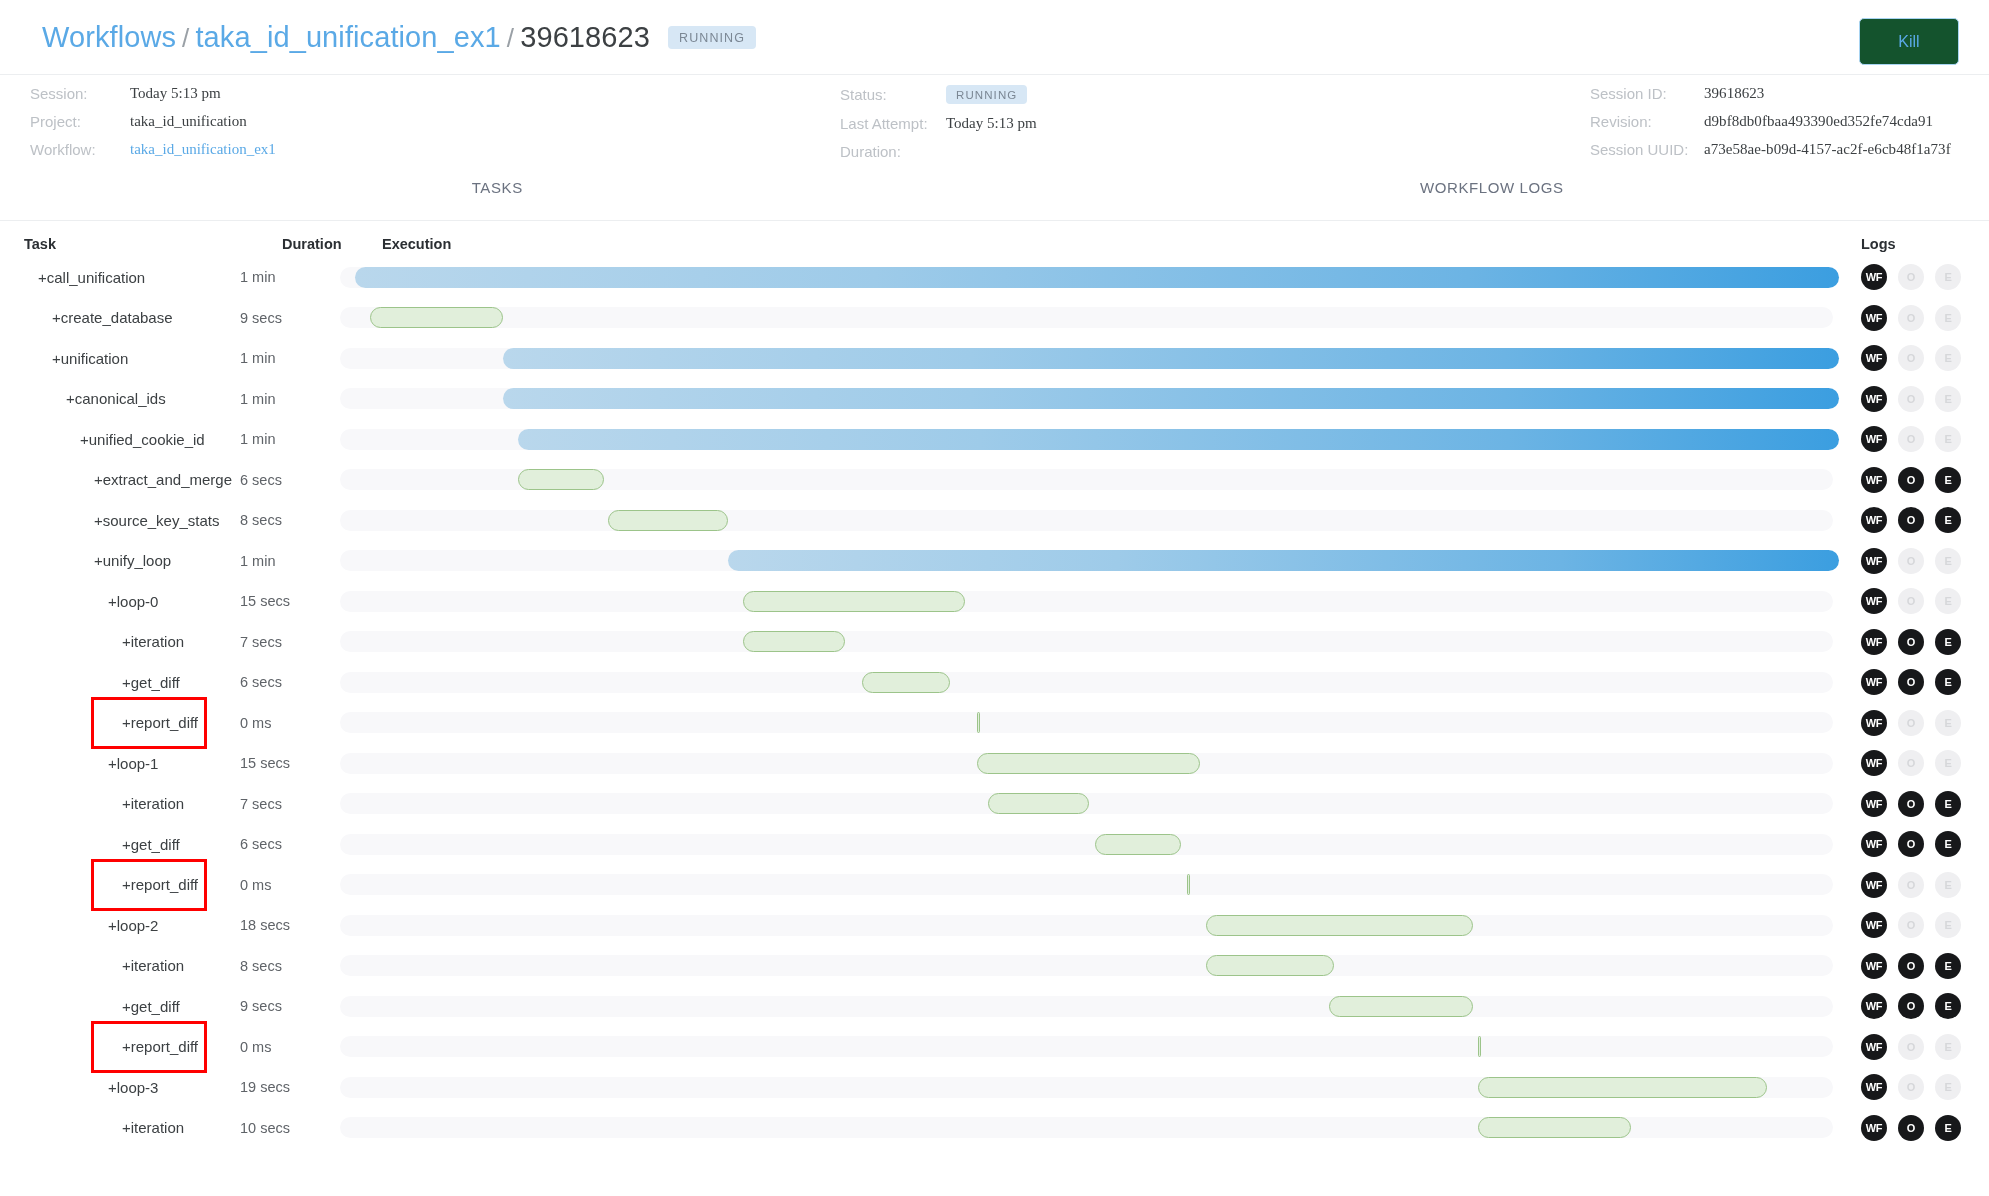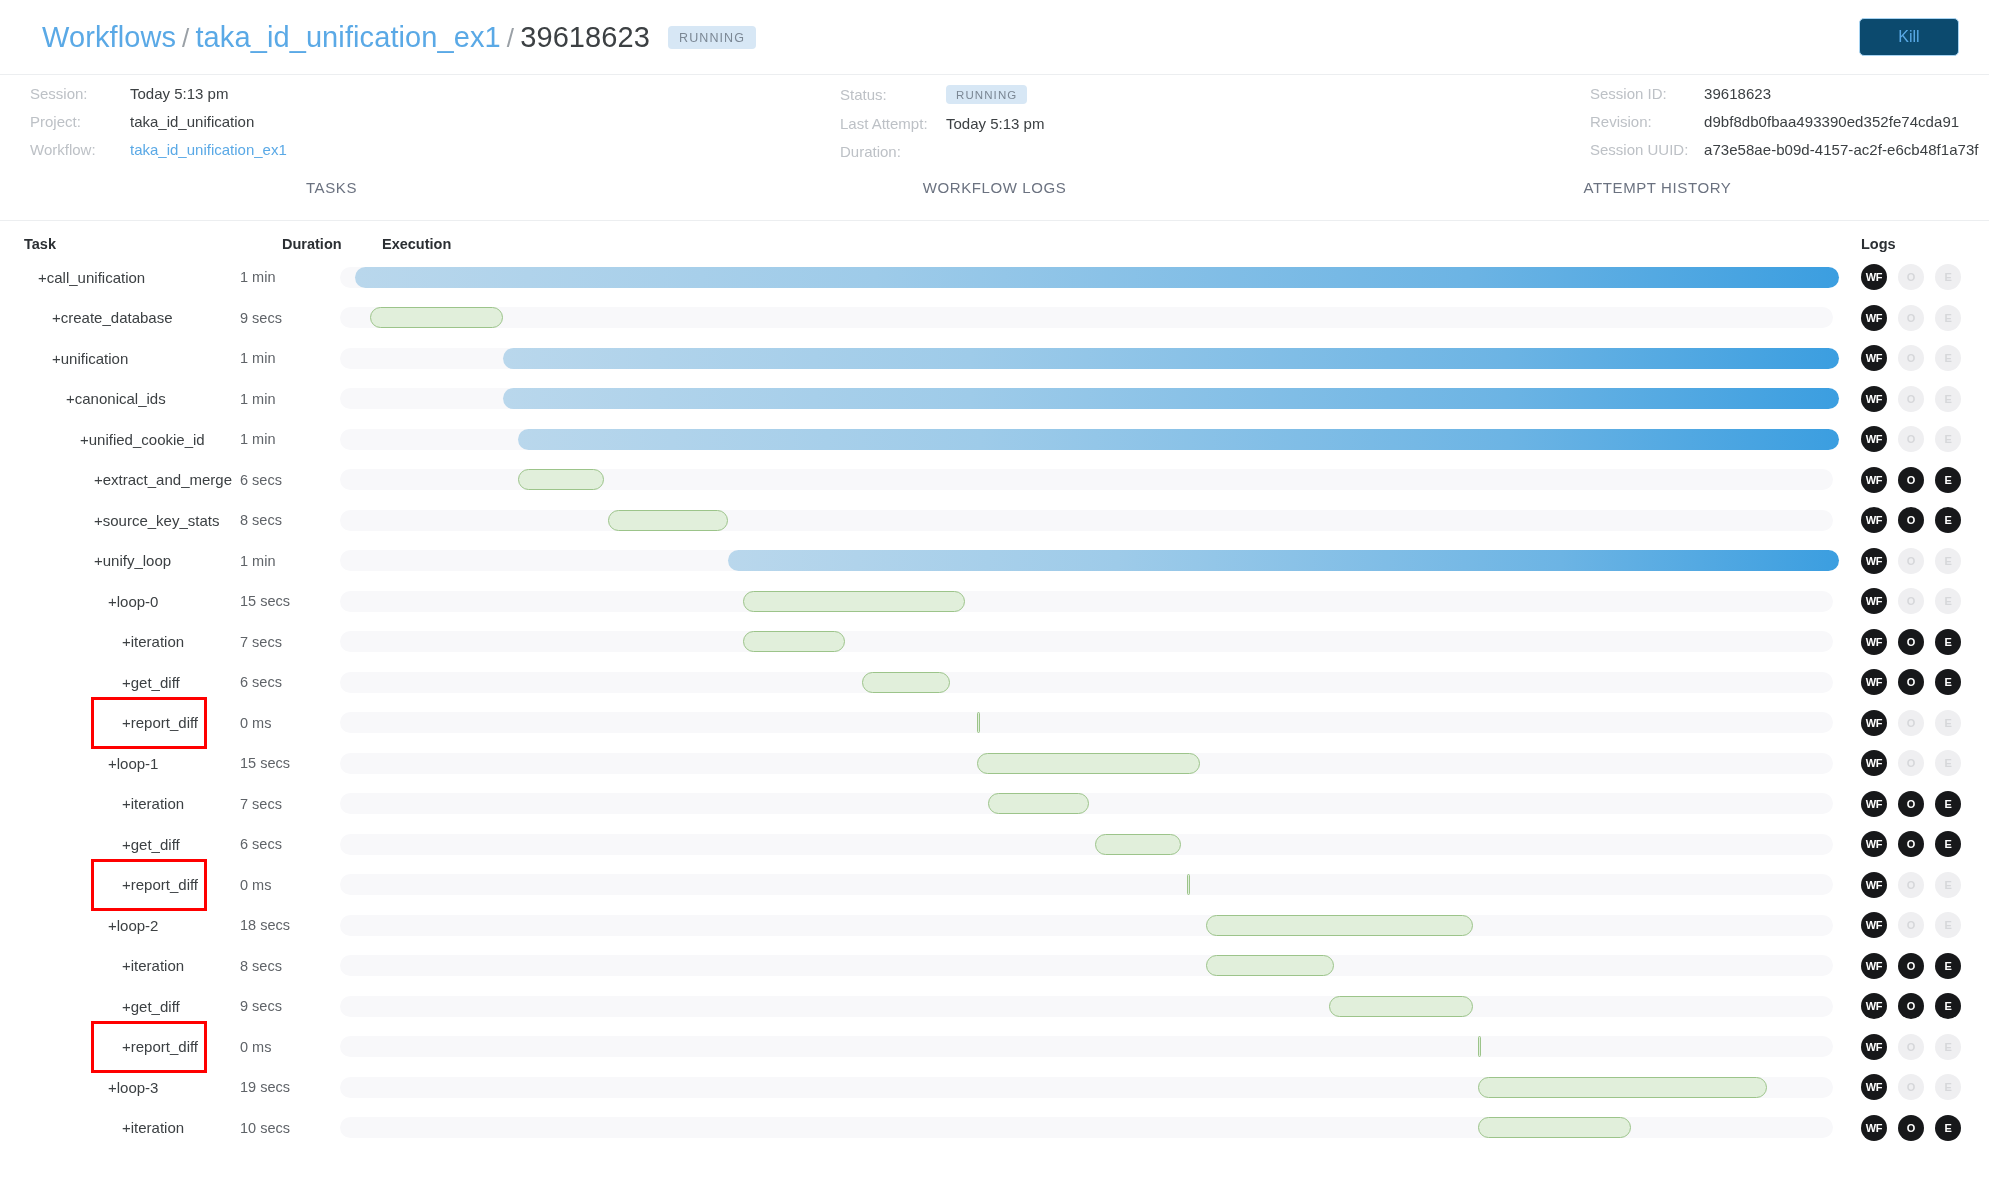--- a/index.html
+++ b/index.html
@@ -40,43 +40,43 @@
     padding: 5px 11px 4px;
     border-radius: 4px;
     position: relative;
     top: -5px;
   }
   .kill-btn {
     position: absolute;
     right: 30px;
     top: 18px;
     width: 100px;
-    height: 38px;
+    height: 47px;
     border: 1.5px solid #a8d4f2;
     border-radius: 5px;
-    background: #0c4a6e;
+    background: #14532d;
     color: #5aa9e6;
     font-size: 16px;
     font-family: "Liberation Sans", sans-serif;
     cursor: pointer;
   }
 
   
   .meta {
     position: relative;
     height: 98px;
     padding-top: 10px;
   }
   .meta-col { position: absolute; display: grid; grid-template-columns: auto auto;
               row-gap: 11px; font-size: 15px; align-items: center; }
   .meta-col.c1 { left: 30px;   grid-template-columns: 100px auto; }
   .meta-col.c2 { left: 840px;  grid-template-columns: 106px auto; }
   .meta-col.c3 { left: 1590px; grid-template-columns: 114px auto; }
   .meta-label { color: #bdc1c6; }
-  .meta-value { color: #3c4043; }
+  .meta-value { color: #3c4043; font-family: Liberation Serif, serif; }
   .meta-value.link { color: #5aa9e6; cursor: pointer; }
   .meta-value.mono { letter-spacing: 0.05px; }
   .status-pill {
     display: inline-block;
     background: #d7e7f5;
     color: #7b8794;
     font-size: 11.5px;
     letter-spacing: 1.1px;
     padding: 4px 10px 3px;
     border-radius: 4px;
@@ -243,23 +243,20 @@
   </div>
 </div>
 
 <div class="tabs" id="tabs">
     <div class="tab">
       <span>TASKS</span>
     </div>
     <div class="tab">
       <span>WORKFLOW LOGS</span>
     </div>
-    <div class="tab">
-      <span>ATTEMPT HISTORY</span>
-    </div>
   </div>
 
 <div class="thead">
   <div class="th-task">Task</div>
   <div class="th-dur">Duration</div>
   <div class="th-exec">Execution</div>
   <div class="th-logs">Logs</div>
 </div>
 
 <div class="rows" id="rows">

